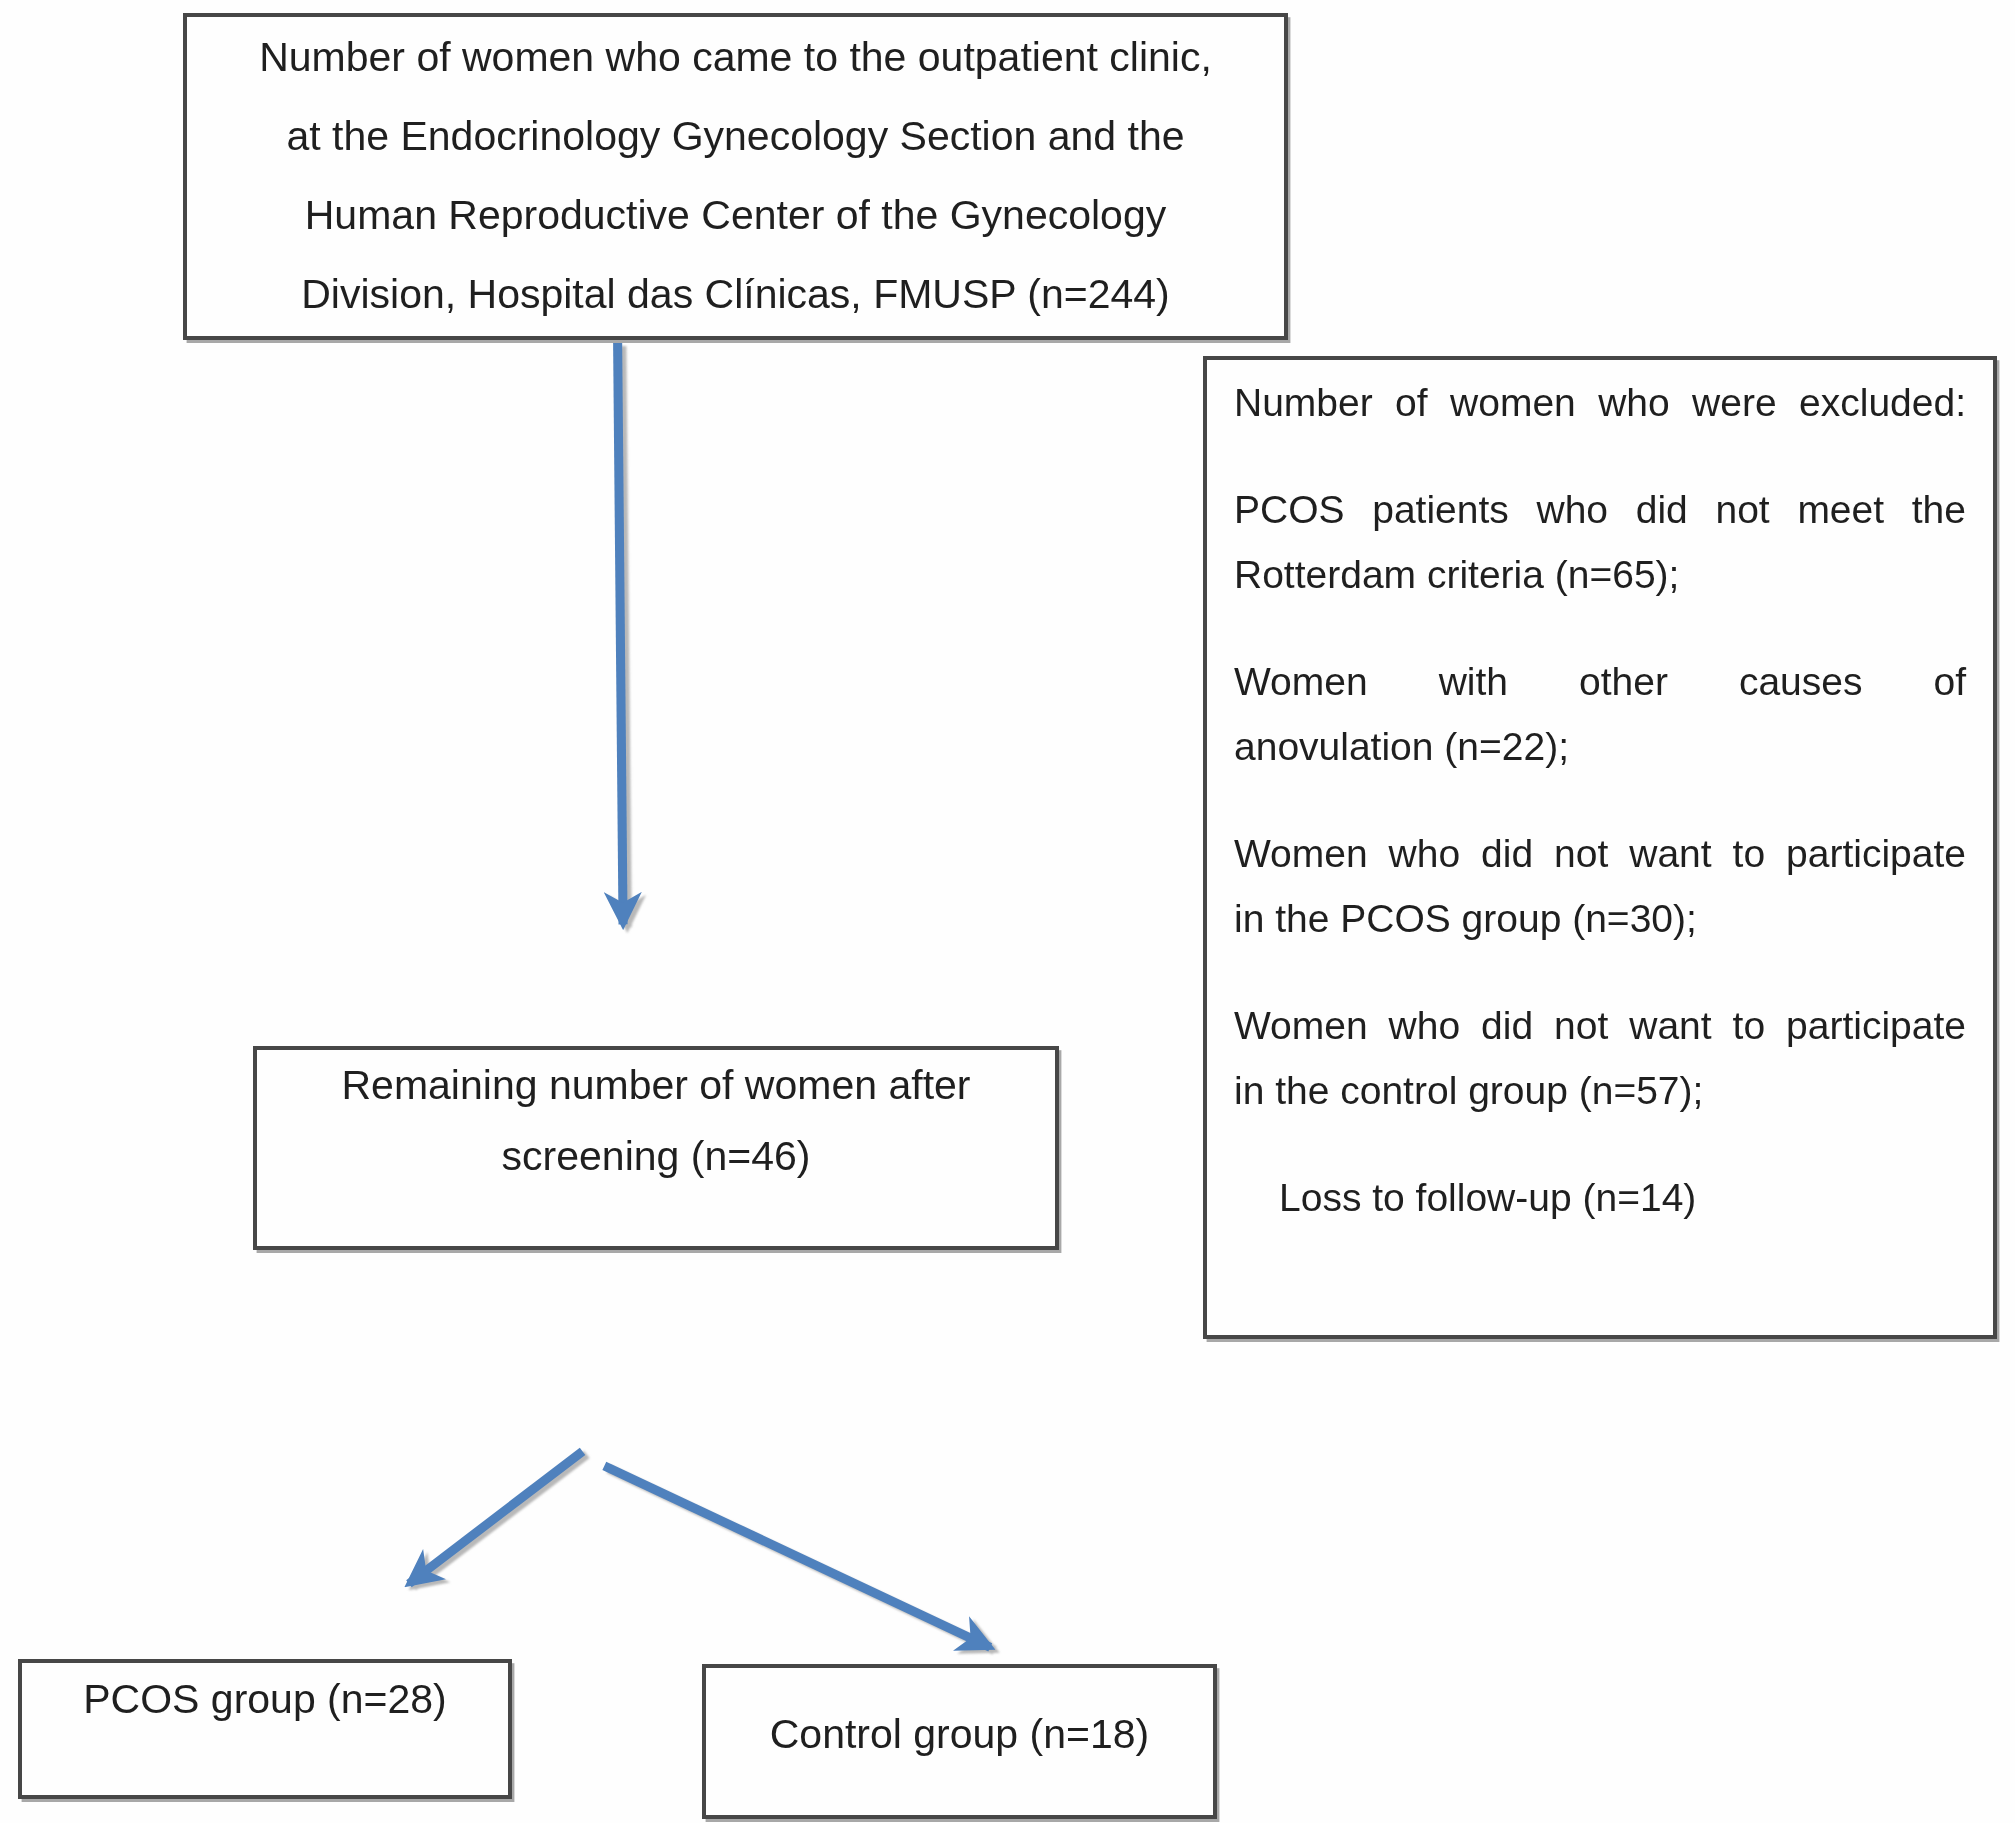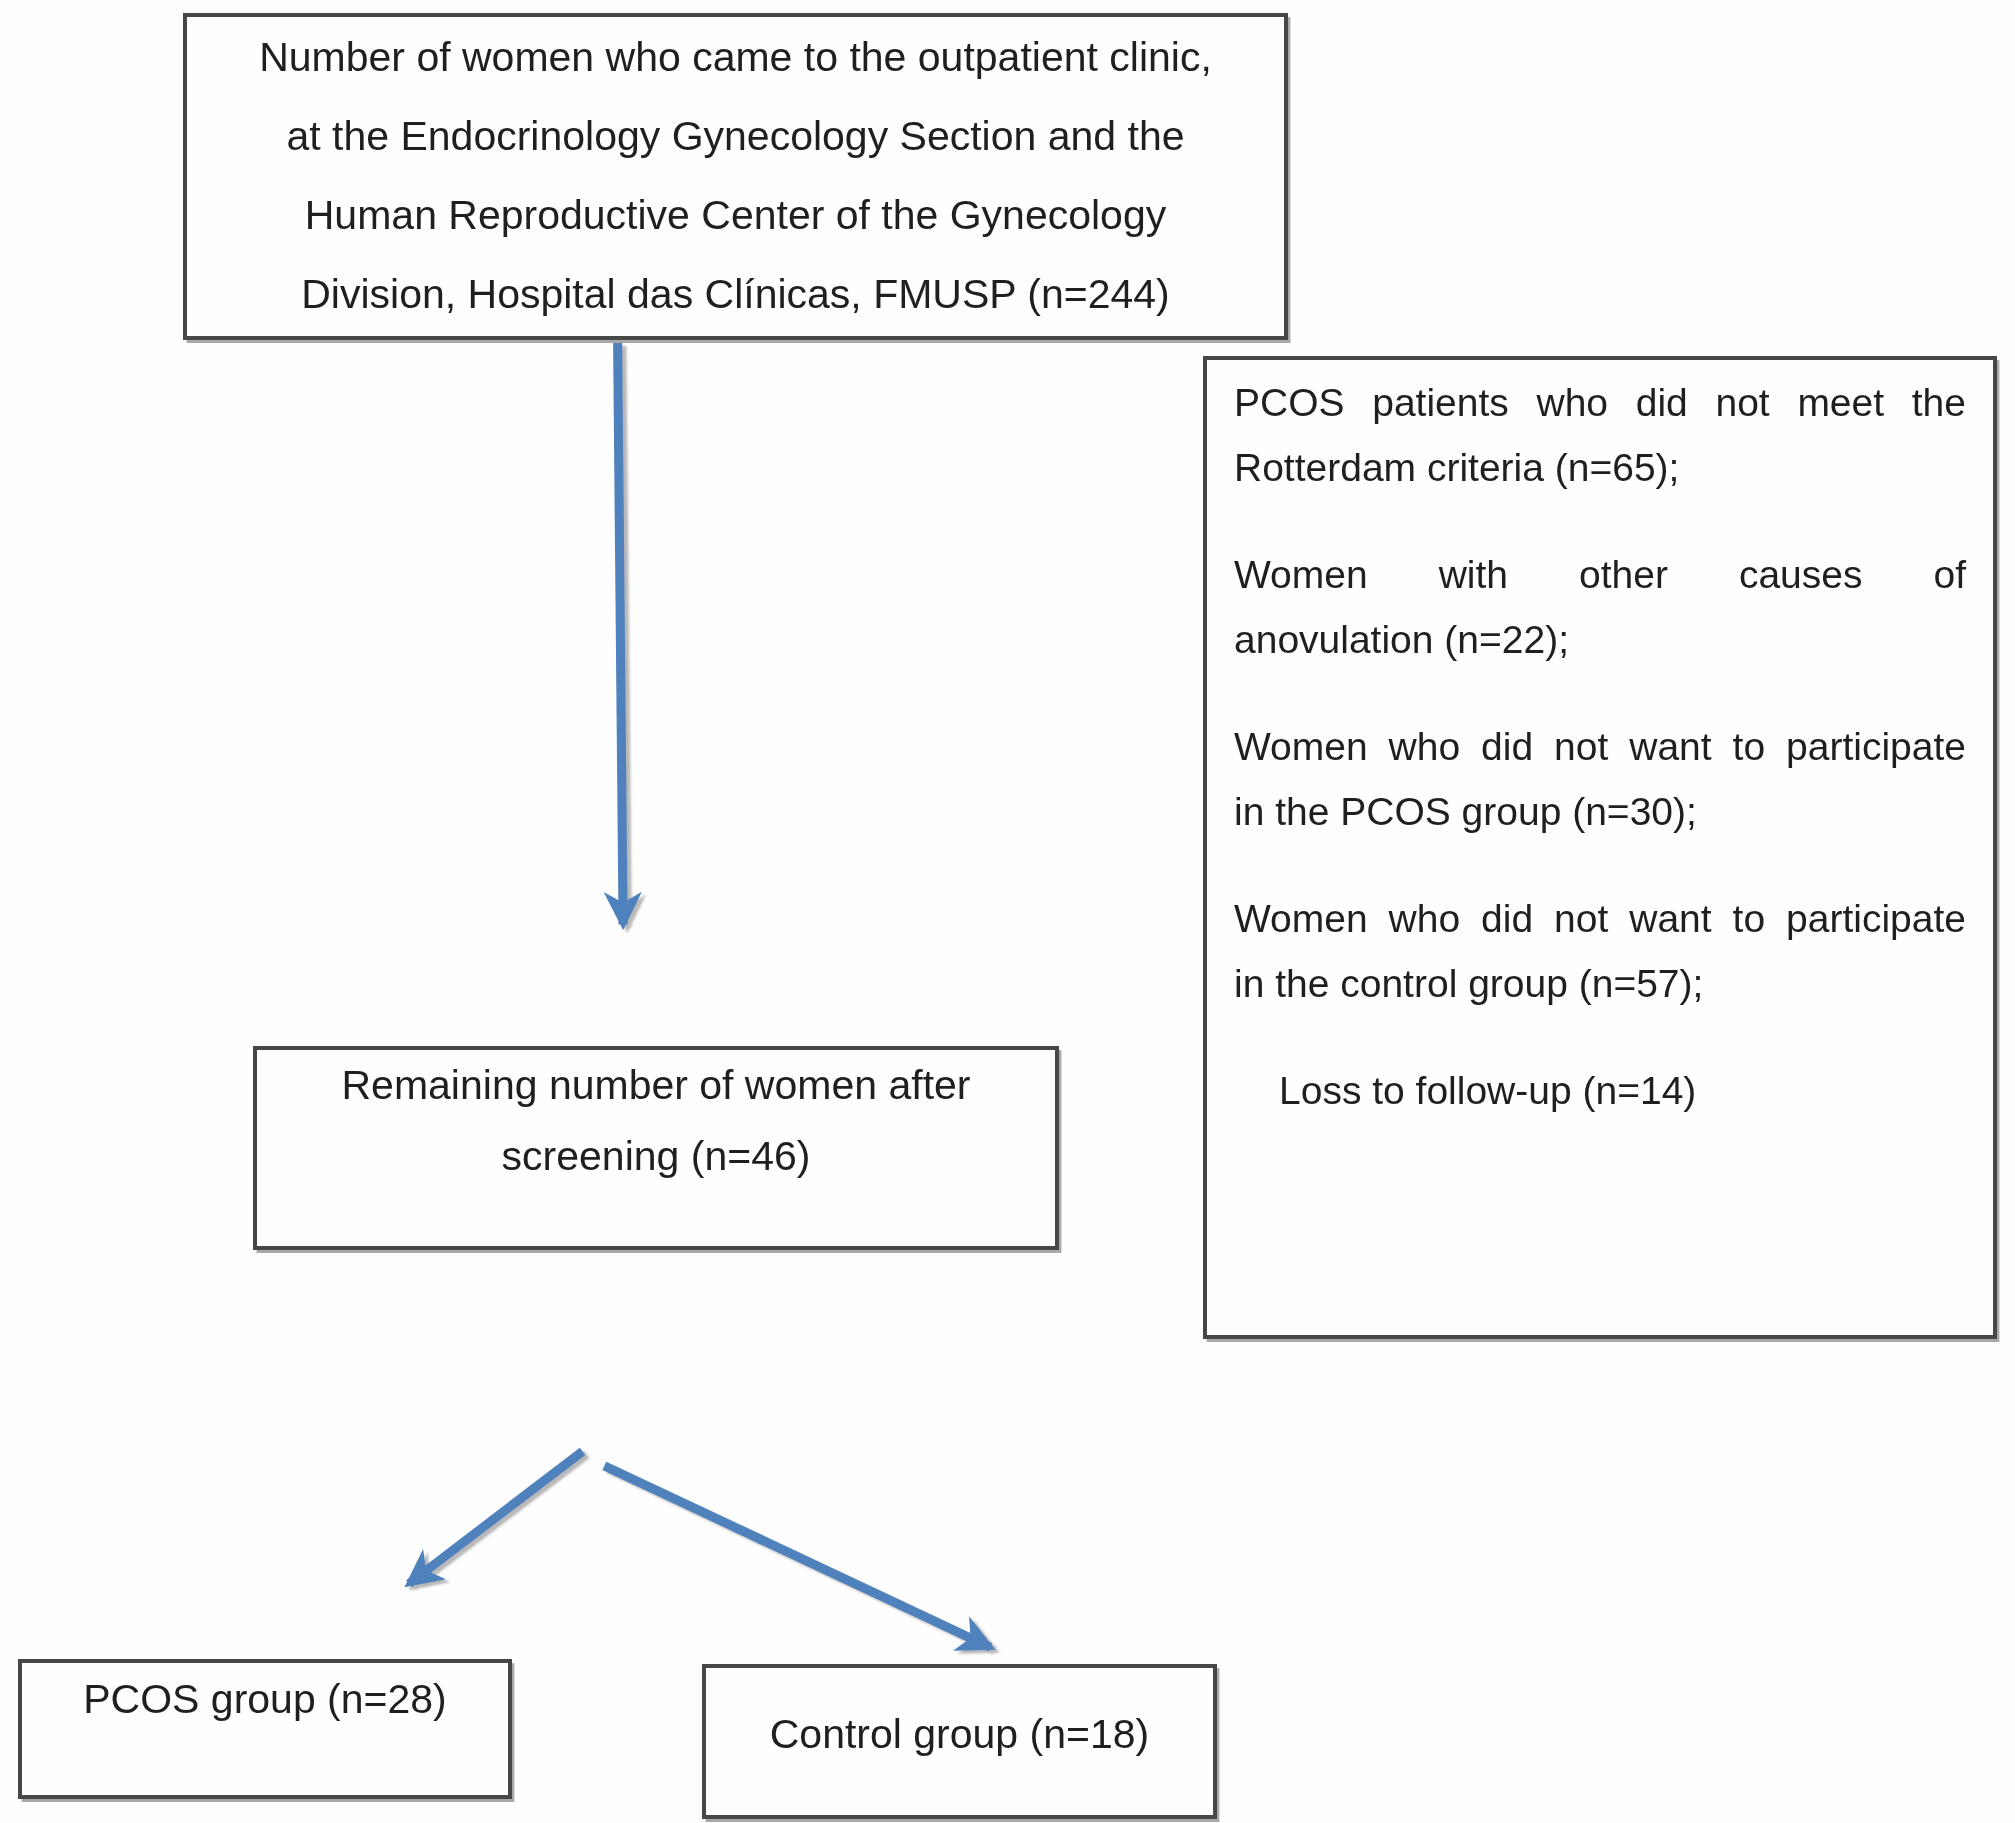--- a/index.html
+++ b/index.html
@@ -100,20 +100,23 @@
 
   <div class="flow-box" id="top-box">
     <span class="line">Number of women who came to the outpatient clinic,</span>
     <span class="line">at the Endocrinology Gynecology Section and the</span>
     <span class="line">Human Reproductive Center of the Gynecology</span>
     <span class="line">Division, Hospital das Clínicas, FMUSP (n=244)</span>
   </div>
 
   <div class="flow-box" id="excluded-box">
     <div class="para">
+      <span class="jline">Number of women who were excluded:</span>
+    </div>
+    <div class="para">
       <span class="jline">PCOS patients who did not meet the</span>
       <span class="jlast">Rotterdam criteria (n=65);</span>
     </div>
     <div class="para">
       <span class="jline">Women with other causes of</span>
       <span class="jlast">anovulation (n=22);</span>
     </div>
     <div class="para">
       <span class="jline">Women who did not want to participate</span>
       <span class="jlast">in the PCOS group (n=30);</span>

